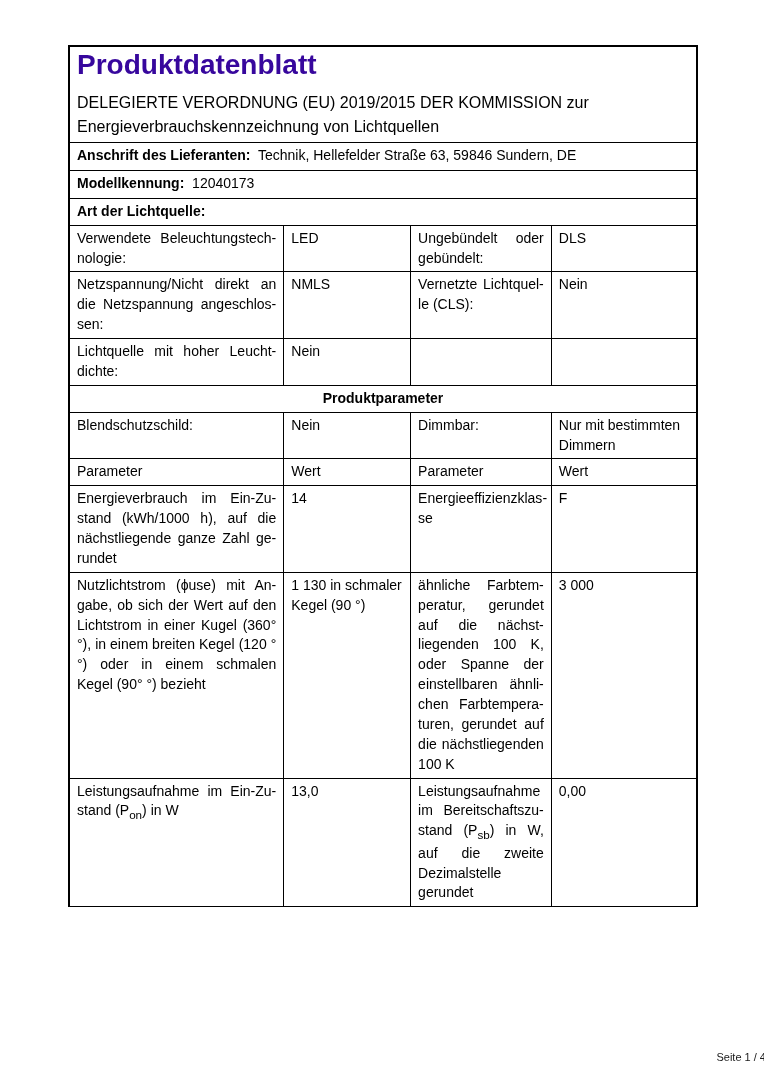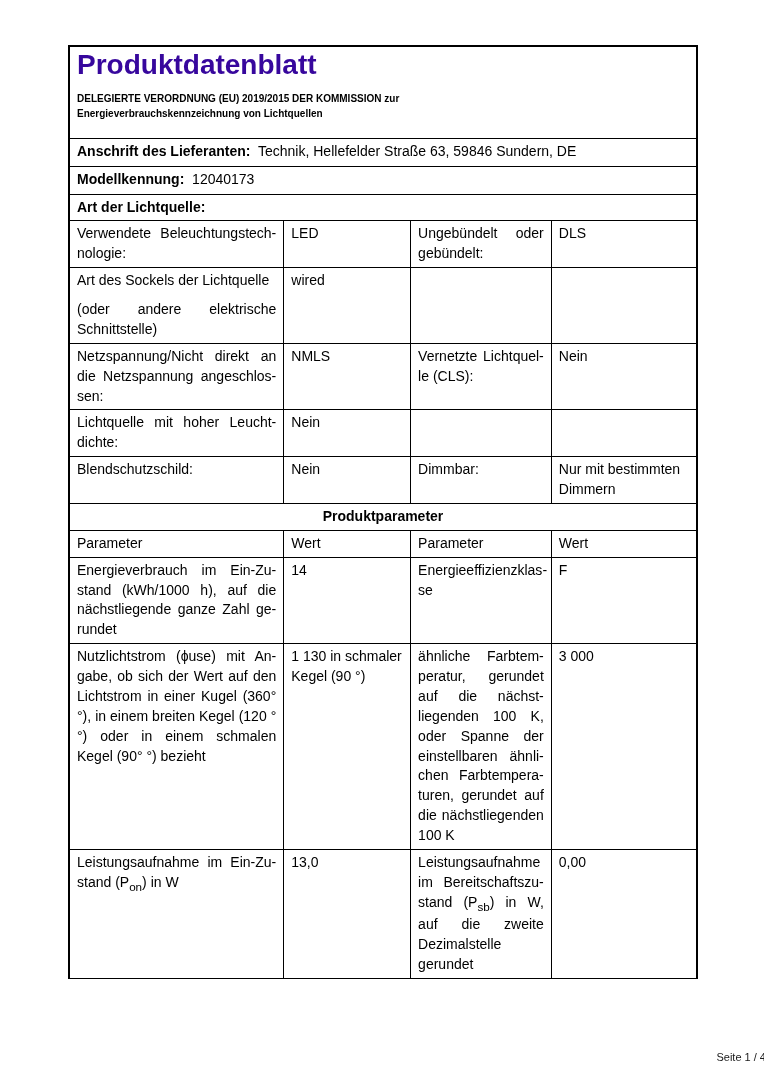--- a/index.html
+++ b/index.html
@@ -42,21 +42,21 @@
   }
 
   .title-cell { padding: 8px 10px 6px 10px; }
   h1.doc-title {
     margin: 0 0 10px 0;
     font-size: 28px;
     line-height: 1.1;
     font-weight: bold;
     color: var(--accent, #37079D);
   }
-  .subtitle { font-size: 10px; line-height: 1.5; font-weight: bold; }
+  .subtitle { font-size: 16px; line-height: 1.5; }
 
   .vmid { vertical-align: middle !important; }
   .b { font-weight: bold; }
   .p { text-align: justify; hyphens: manual; -webkit-hyphens: manual; }
   .val { text-align: left; }
   .chead { text-align: center; font-weight: bold; }
   .gap-above { display: inline-block; margin-top: 9px; }
 
   .footer {
     position: absolute;
@@ -109,46 +109,40 @@
           <td colspan="4" class="vmid b">Art der Lichtquelle:</td>
         </tr>
 
         <tr style="height:42px">
           <td class="p">Verwendete Beleuchtungstech­nologie:</td>
           <td class="val">LED</td>
           <td class="p">Ungebündelt oder gebündelt:</td>
           <td class="val">DLS</td>
         </tr>
         <tr style="height:62px">
-          <td class="p">Art des Sockels der Lichtquelle<br><span class="gap-above">(oder andere elektrische Schnittstelle)</span></td>
-          <td class="val">wired</td>
-          <td class="p"></td>
-          <td class="val"></td>
-        </tr>
-        <tr style="height:62px">
           <td class="p">Netzspannung/Nicht direkt an die Netzspannung angeschlos­sen:</td>
           <td class="val">NMLS</td>
           <td class="p">Vernetzte Lichtquel­le (CLS):</td>
           <td class="val">Nein</td>
         </tr>
         <tr style="height:40px">
           <td class="p">Lichtquelle mit hoher Leucht­dichte:</td>
           <td class="val">Nein</td>
           <td class="p"></td>
           <td class="val"></td>
         </tr>
+        <tr style="height:22px">
+          <td colspan="4" class="chead vmid">Produktparameter</td>
+        </tr>
+
         <tr style="height:38px">
           <td class="p">Blendschutzschild:</td>
           <td class="val">Nein</td>
           <td class="p">Dimmbar:</td>
           <td class="val">Nur mit bestimm­ten Dimmern</td>
-        </tr>
-
-        <tr style="height:22px">
-          <td colspan="4" class="chead vmid">Produktparameter</td>
         </tr>
         <tr style="height:22px">
           <td class="vmid">Parameter</td>
           <td class="vmid">Wert</td>
           <td class="vmid">Parameter</td>
           <td class="vmid">Wert</td>
         </tr>
 
         <tr style="height:78px">
           <td class="p">Energieverbrauch im Ein-Zu­stand (kWh/1000 h), auf die nächstliegende ganze Zahl ge­rundet</td>

